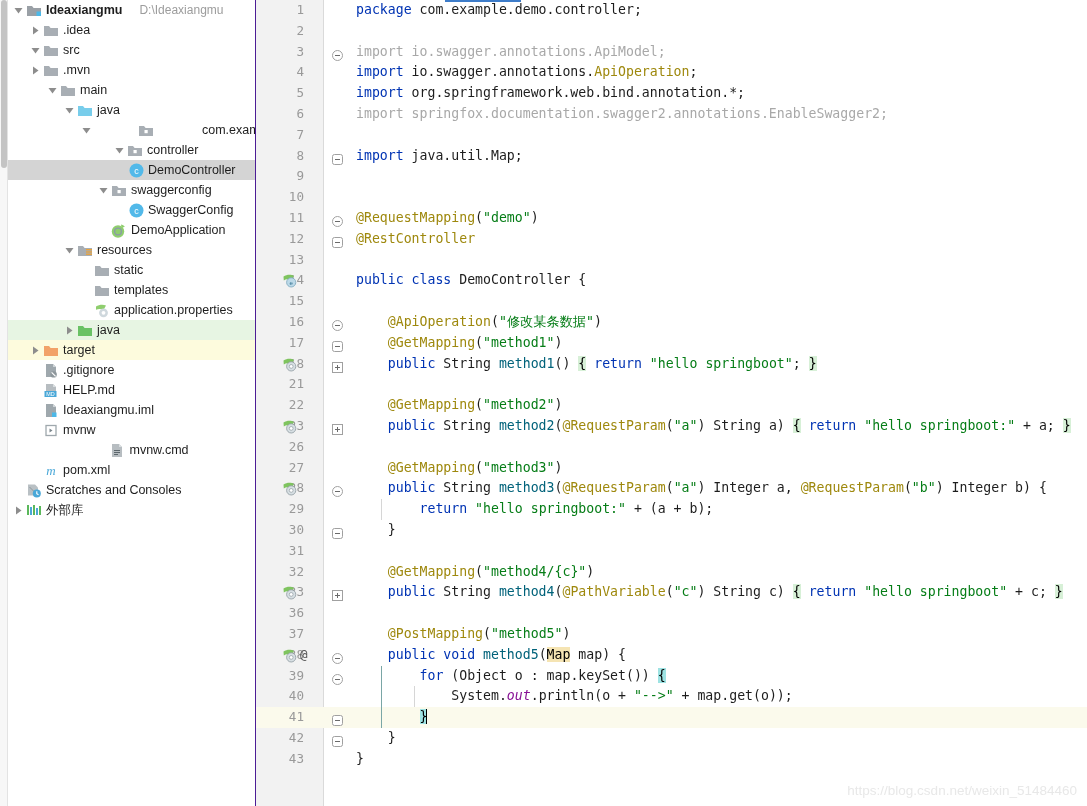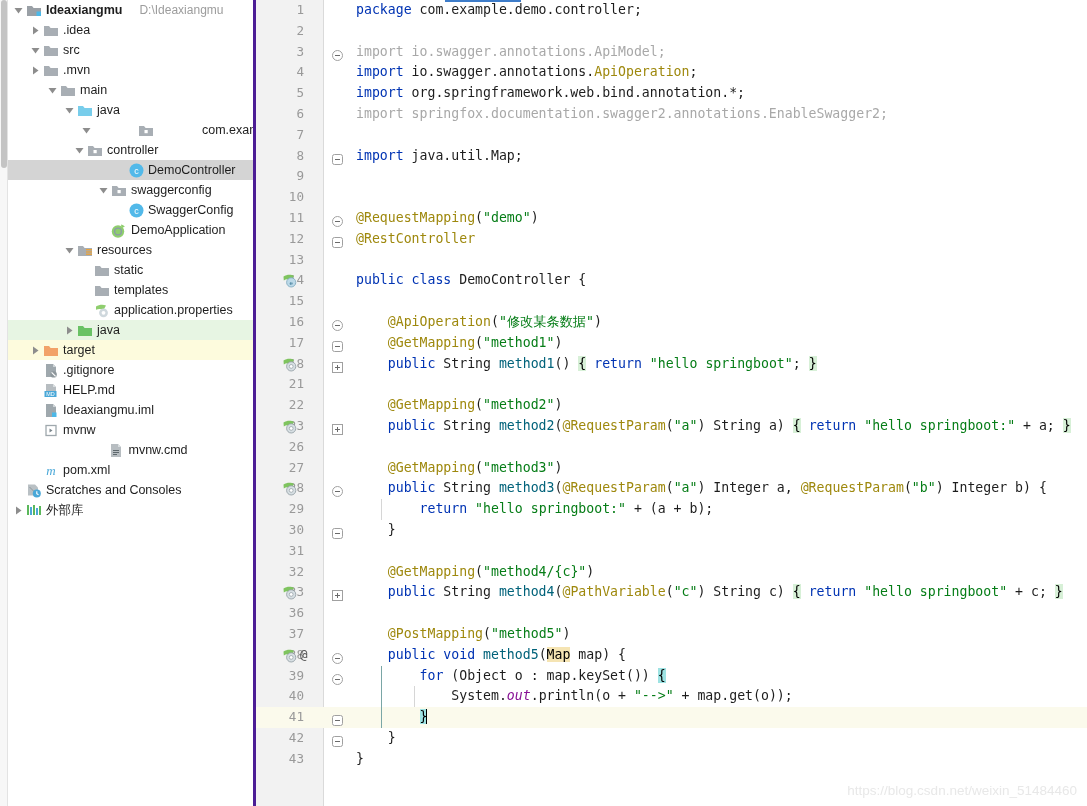--- a/index.html
+++ b/index.html
@@ -9,21 +9,21 @@
     overflow: hidden;
     background: #ffffff;
     font-family: "Liberation Sans", sans-serif;
   }
   #app { display: flex; width: 1087px; height: 806px; position: relative; }
 
   
   #project-panel {
     width: 256px; height: 806px;
     background: #ffffff;
-    border-right: 3px solid #4c1d95;
+    border-right: 1px solid #4c1d95;
     position: relative;
     overflow: hidden;
     flex: 0 0 256px;
   }
   #panel-scroll-track {
     position: absolute; left: 0; top: 0; width: 8px; height: 806px;
     background: #f7f7f7; border-right: 1px solid #e3e3e3;
   }
   #panel-scroll-thumb {
     position: absolute; left: 1px; top: 0; width: 6px; height: 168px;
@@ -224,21 +224,21 @@
             </svg>
           </span>
           <span class="ico">
             <svg width="16" height="13" viewBox="0 0 16 13">
               <path d="M1 2h5l1.6 2H15v8H1z" fill="#a8aeb4"></path>
               <rect x="6.5" y="6" width="3.2" height="3.2" fill="#ffffff"></rect>
             </svg>
           </span>
           <span class="lbl">com.example.demo</span>
         </div>
-        <div class="row" style="padding-left: 65px;">
+        <div class="row" style="padding-left: 105px;">
           <span class="twisty">
             <svg width="9" height="9" viewBox="0 0 9 9">
               <path d="M0.5 2h8L4.5 7.5z" fill="#8d8d8d"></path>
             </svg>
           </span>
           <span class="ico">
             <svg width="16" height="13" viewBox="0 0 16 13">
               <path d="M1 2h5l1.6 2H15v8H1z" fill="#a8aeb4"></path>
               <rect x="6.5" y="6" width="3.2" height="3.2" fill="#ffffff"></rect>
             </svg>

